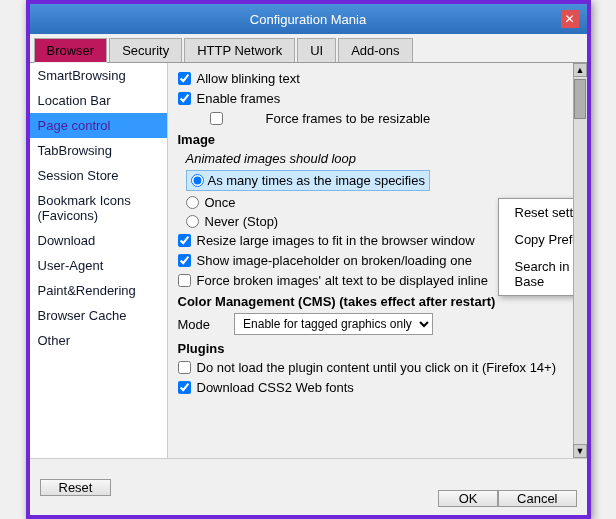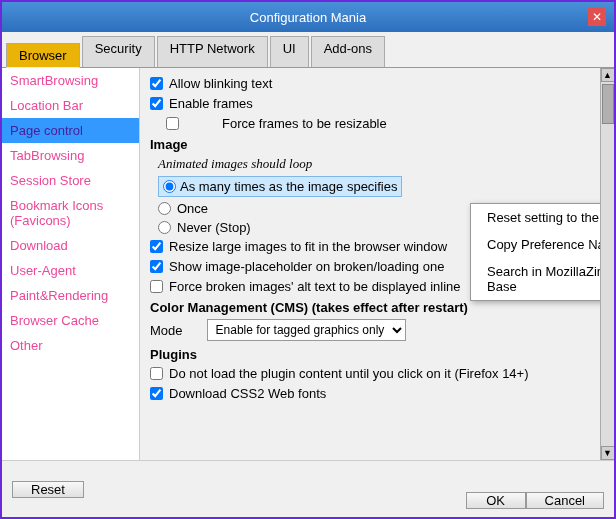--- a/index.html
+++ b/index.html
@@ -1,49 +1,49 @@
 <!DOCTYPE html>
 <html><head>
   <meta charset="utf-8">
   <style>
     * { box-sizing: border-box; margin: 0; padding: 0; font-family: 'Segoe UI', Tahoma, sans-serif; font-size: 13px; }
 
     body { background: #f0f0f0; display: flex; justify-content: center; align-items: center; width: 616px; height: 519px; overflow: hidden; }
 
-    .window { width: 616px; height: 519px; background: #f0f0f0; border: 2px solid #6d28d9; display: flex; flex-direction: column; box-shadow: 2px 2px 8px rgba(0,0,0,0.4); }
+    .window { width: 565px; height: 519px; background: #f0f0f0; border: 4px solid #6d28d9; display: flex; flex-direction: column; box-shadow: 2px 2px 8px rgba(0,0,0,0.4); }
 
     .title-bar { background: linear-gradient(to bottom, #4a90d9, #2c6fbd); color: white; padding: 6px 8px; display: flex; justify-content: space-between; align-items: center; font-size: 13px; font-weight: normal; }
     .title-bar-title { flex: 1; text-align: center; }
     .title-bar-close { background: #e05050; border: none; color: white; width: 18px; height: 18px; cursor: pointer; font-size: 12px; display: flex; align-items: center; justify-content: center; }
 
     .tab-bar { background: #f0f0f0; display: flex; border-bottom: 1px solid #999; padding: 4px 4px 0 4px; gap: 2px; }
     .tab { padding: 4px 12px; border: 1px solid #aaa; background: #ddd; cursor: pointer; border-bottom: none; font-size: 13px; }
-    .tab.active { background: #eab308; border-bottom: 1px solid #f0f0f0; margin-bottom: -1px; z-index: 1; margin-top: 7px; }
+    .tab.active { background: #be185d; border-bottom: 1px solid #f0f0f0; margin-bottom: -1px; z-index: 1; }
 
     .content { display: flex; flex: 1; overflow: hidden; }
 
     .sidebar { width: 138px; background: white; border-right: 1px solid #ccc; overflow-y: auto; }
-    .sidebar-item { padding: 5px 8px; cursor: pointer; color: #ec4899; }
+    .sidebar-item { padding: 5px 8px; cursor: pointer; color: #0f172a; }
     .sidebar-item.active { background: #3399ff; color: #4c1d95; }
 
     .main { flex: 1; background: #f0f0f0; padding: 8px 10px; overflow: hidden; position: relative; }
 
     .scrollbar { width: 14px; background: #ddd; border-left: 1px solid #aaa; display: flex; flex-direction: column; align-items: center; }
     .scroll-btn { width: 14px; height: 14px; background: #d0d0d0; border: 1px solid #999; display: flex; align-items: center; justify-content: center; font-size: 9px; cursor: pointer; }
     .scroll-thumb { width: 12px; height: 40px; background: #b0b0b0; border: 1px solid #888; margin-top: 2px; }
     .checkbox-row { display: flex; align-items: center; gap: 6px; margin-bottom: 5px; }
     .checkbox-row input[type=checkbox] { margin: 0; }
 
     .section-label { font-weight: bold; margin-bottom: 4px; margin-top: 6px; color: #000; }
-    .subsection-label { margin-left: 8px; margin-bottom: 4px; font-style: italic; font-family: Liberation Serif, serif; }
+    .subsection-label { margin-left: 8px; margin-bottom: 4px; font-style: italic; }
 
     .radio-row { display: flex; align-items: center; gap: 6px; margin-bottom: 4px; margin-left: 8px; }
     .radio-row input[type=radio] { margin: 0; }
 
-    .indent { margin-left: 16px; gap: 43px; }
+    .indent { margin-left: 32px; gap: 43px; }
 
     select { padding: 2px 4px; border: 1px solid #999; background: white; font-size: 12px; }
 
     .mode-row { display: flex; align-items: center; gap: 24px; margin-bottom: 5px; }
 
     
     .context-menu { position: absolute; top: 135px; left: 330px; background: white; border: 1px solid #999; box-shadow: 2px 2px 6px rgba(0,0,0,0.3); z-index: 100; min-width: 240px; }
     .context-menu-item { padding: 6px 16px; cursor: pointer; color: #000; }
 
     .bottom-bar { background: #f0f0f0; border-top: 1px solid #ccc; padding: 8px 10px; display: flex; justify-content: space-between; align-items: center; }

